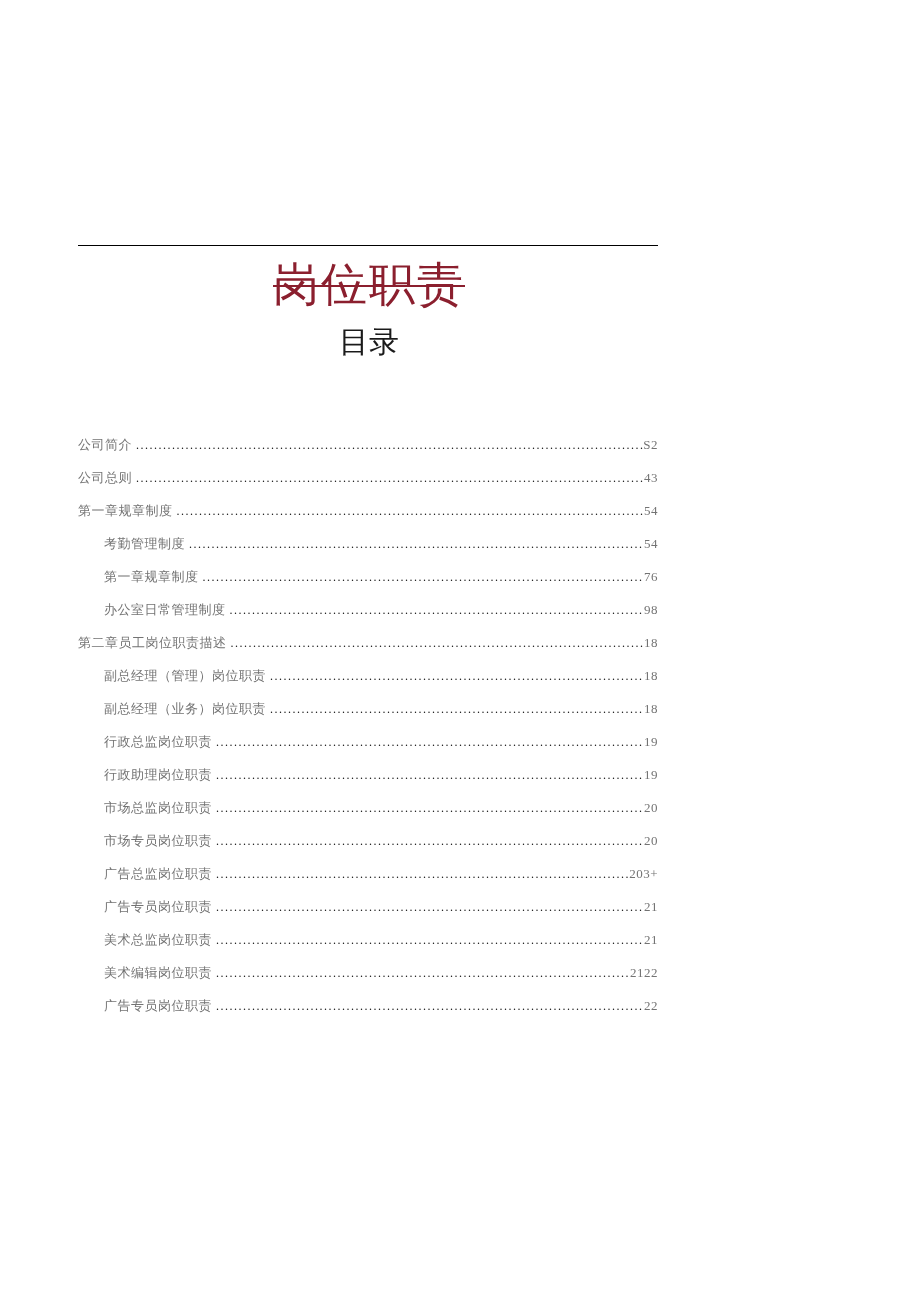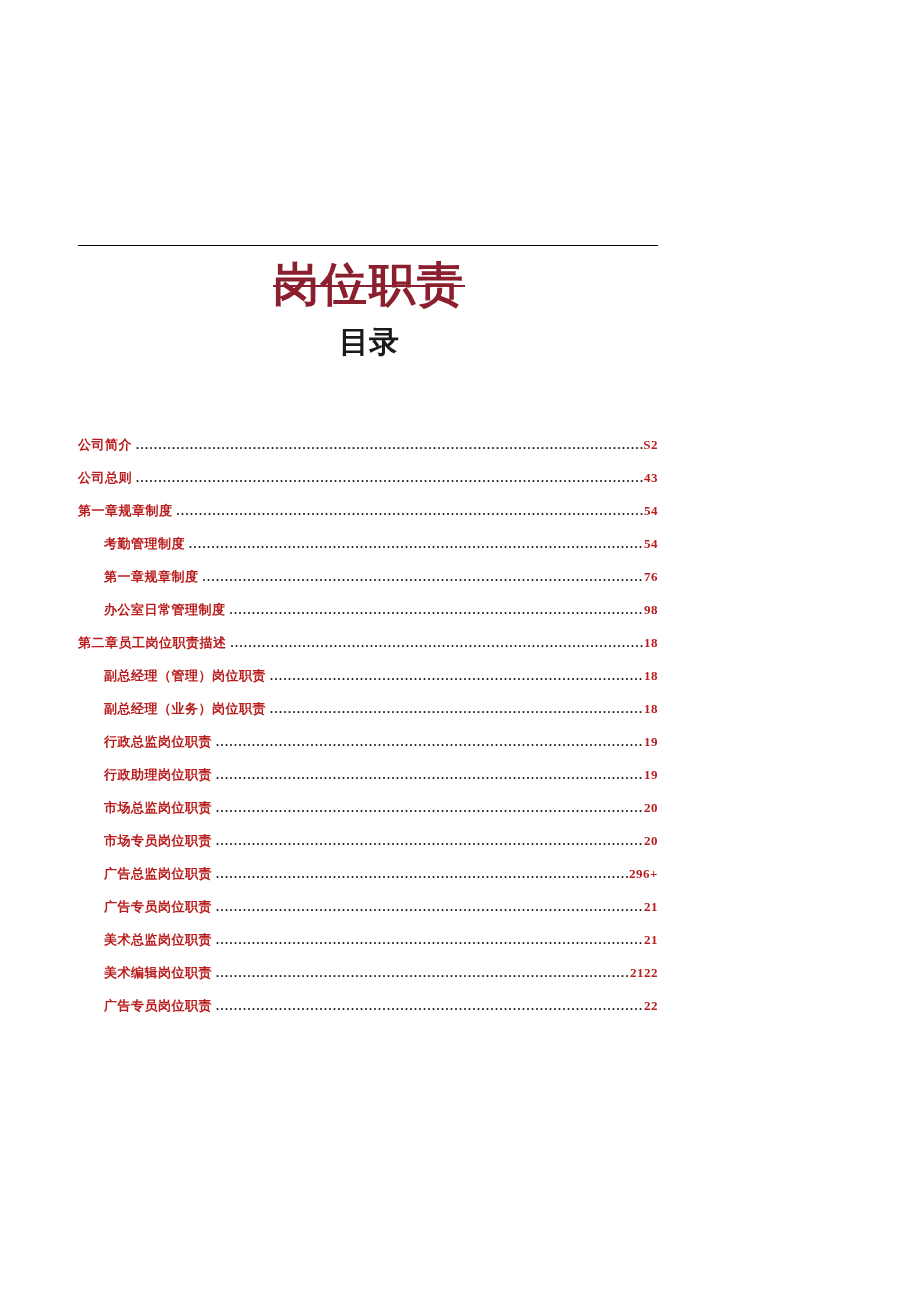--- a/index.html
+++ b/index.html
@@ -9,21 +9,20 @@
     }
     body {
       width: 920px;
       height: 1301px;
       background: #ffffff;
       font-family: "SimSun", "宋体", serif;
       position: relative;
     }
     .page {
       padding: 245px 120px 100px 78px;
-      font-weight: bold;
     }
     .hr-top {
       border: none;
       border-top: 1.5px solid #000;
       margin-bottom: 8px;
       margin-left: 0;
       width: 580px;
     }
     .title-main {
       font-size: 46px;
@@ -41,21 +40,21 @@
       color: #1a1a1a;
       text-align: center;
       font-family: "SimSun", "宋体", serif;
       margin-top: 6px;
       margin-left: -140px;
       margin-bottom: 75px;
     }
     .toc {
       width: 580px;
       font-size: 13px;
-      color: #b91c1c;
+      color: #737373;
       line-height: 1;
     }
     .toc-entry {
       display: flex;
       align-items: baseline;
       margin-bottom: 20px;
       white-space: nowrap;
     }
     .toc-entry.level-1 {
       padding-left: 0;
@@ -156,21 +155,21 @@
         <span class="toc-page">20</span>
       </div>
       <div class="toc-entry level-2">
         <span class="toc-label">市场专员岗位职责</span>
         <span class="toc-dots"></span>
         <span class="toc-page">20</span>
       </div>
       <div class="toc-entry level-2">
         <span class="toc-label">广告总监岗位职责</span>
         <span class="toc-dots"></span>
-        <span class="toc-page">296+</span>
+        <span class="toc-page">203+</span>
       </div>
       <div class="toc-entry level-2">
         <span class="toc-label">广告专员岗位职责</span>
         <span class="toc-dots"></span>
         <span class="toc-page">21</span>
       </div>
       <div class="toc-entry level-2">
         <span class="toc-label">美术总监岗位职责</span>
         <span class="toc-dots"></span>
         <span class="toc-page">21</span>

